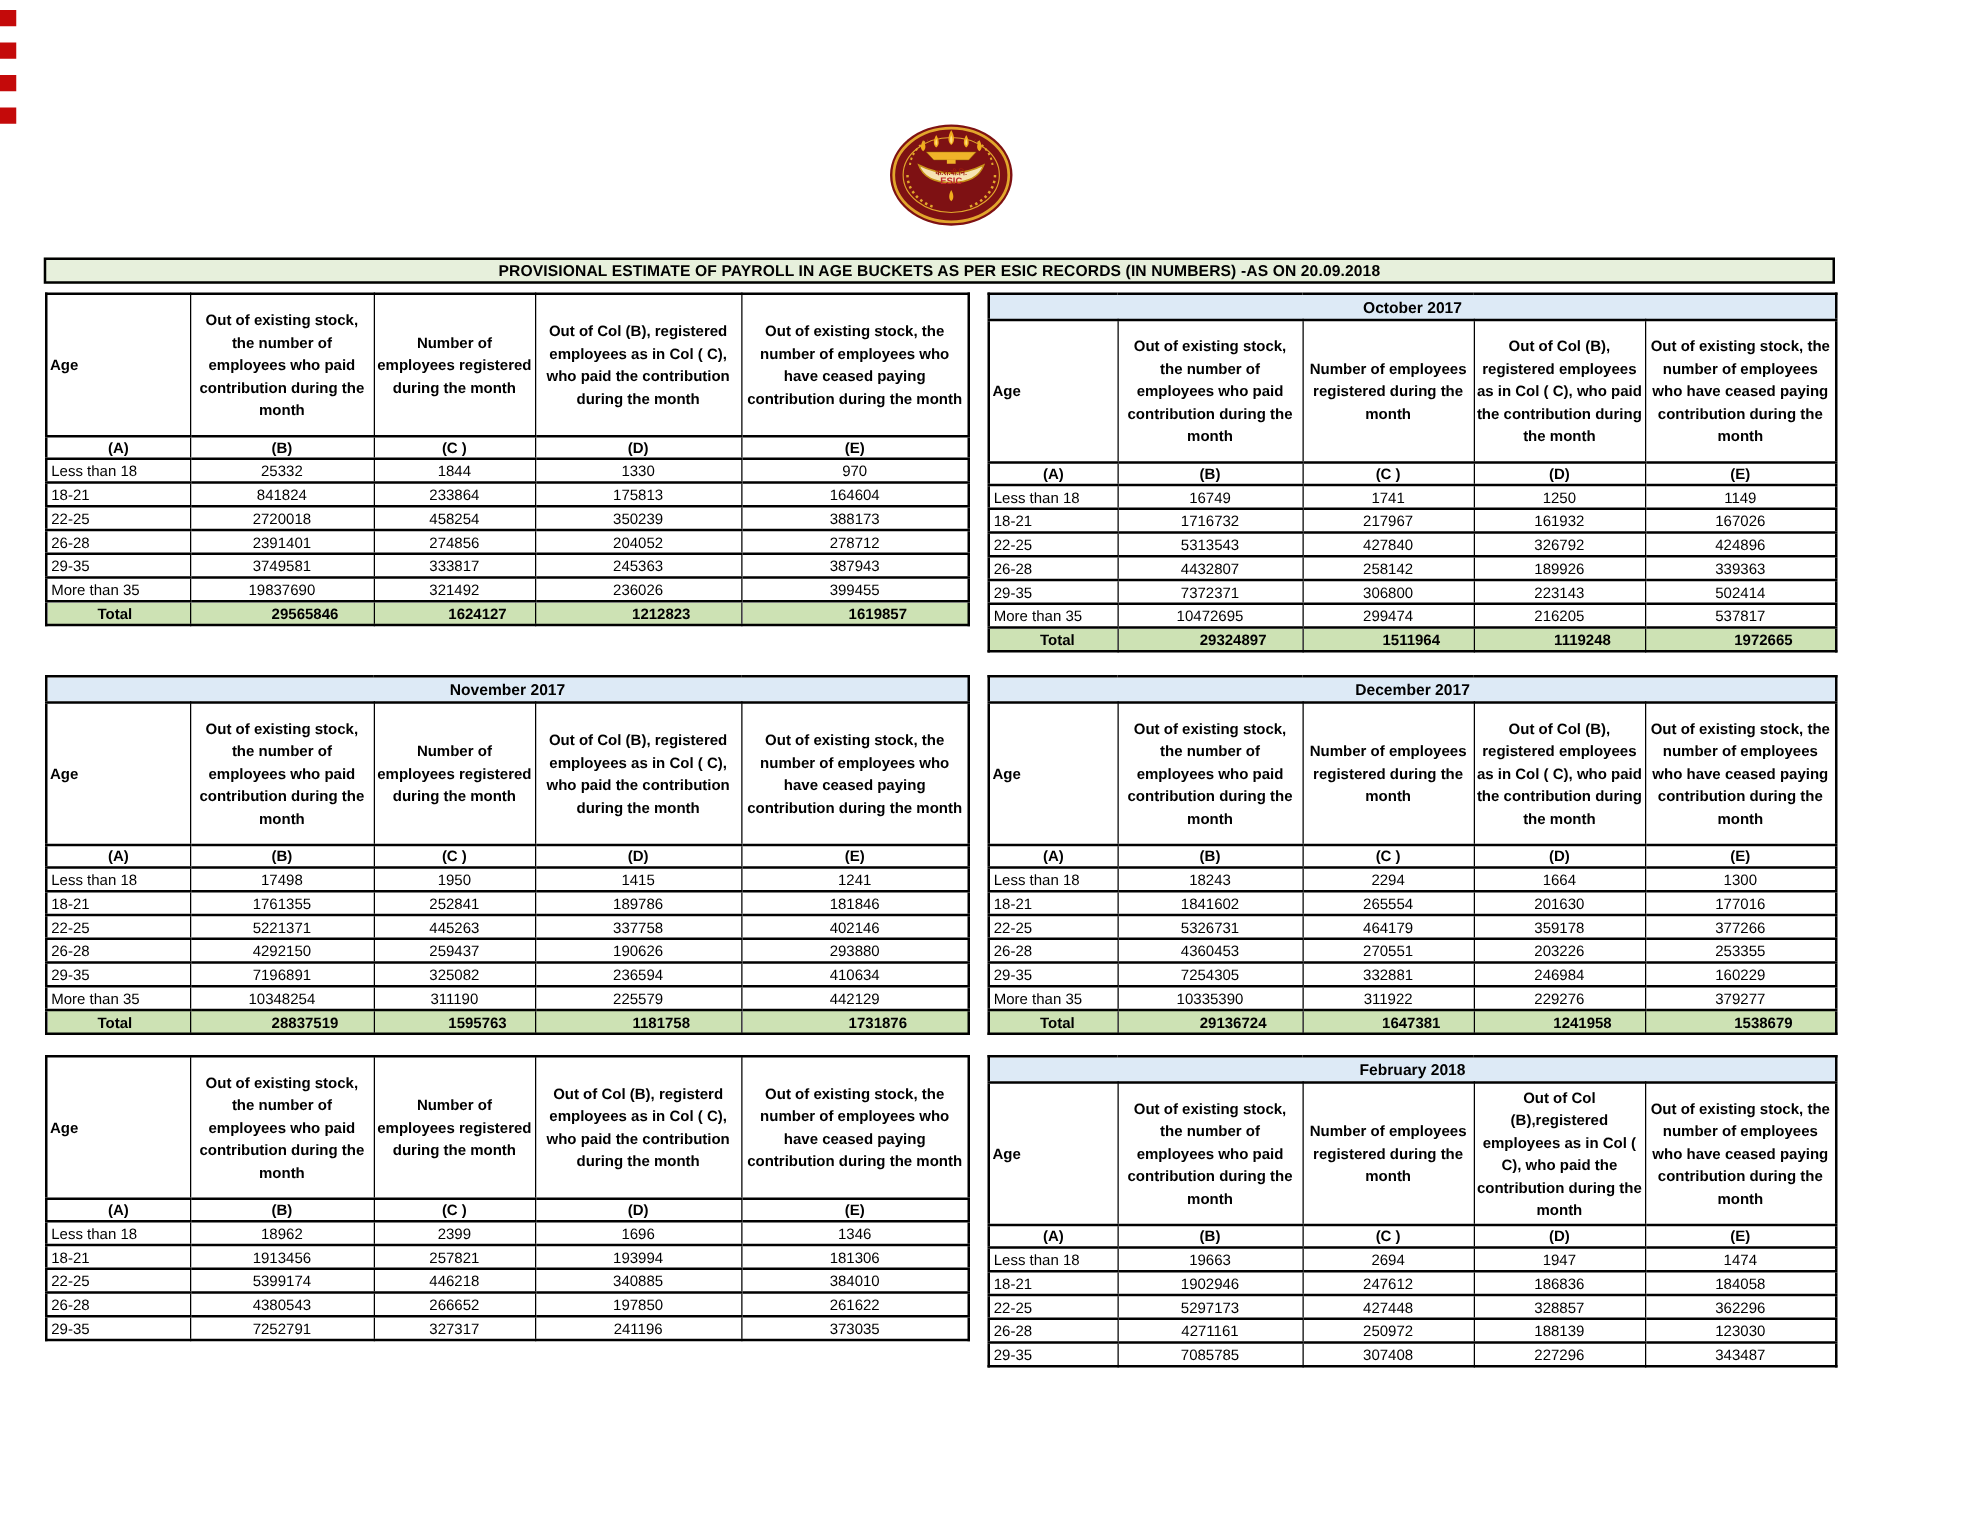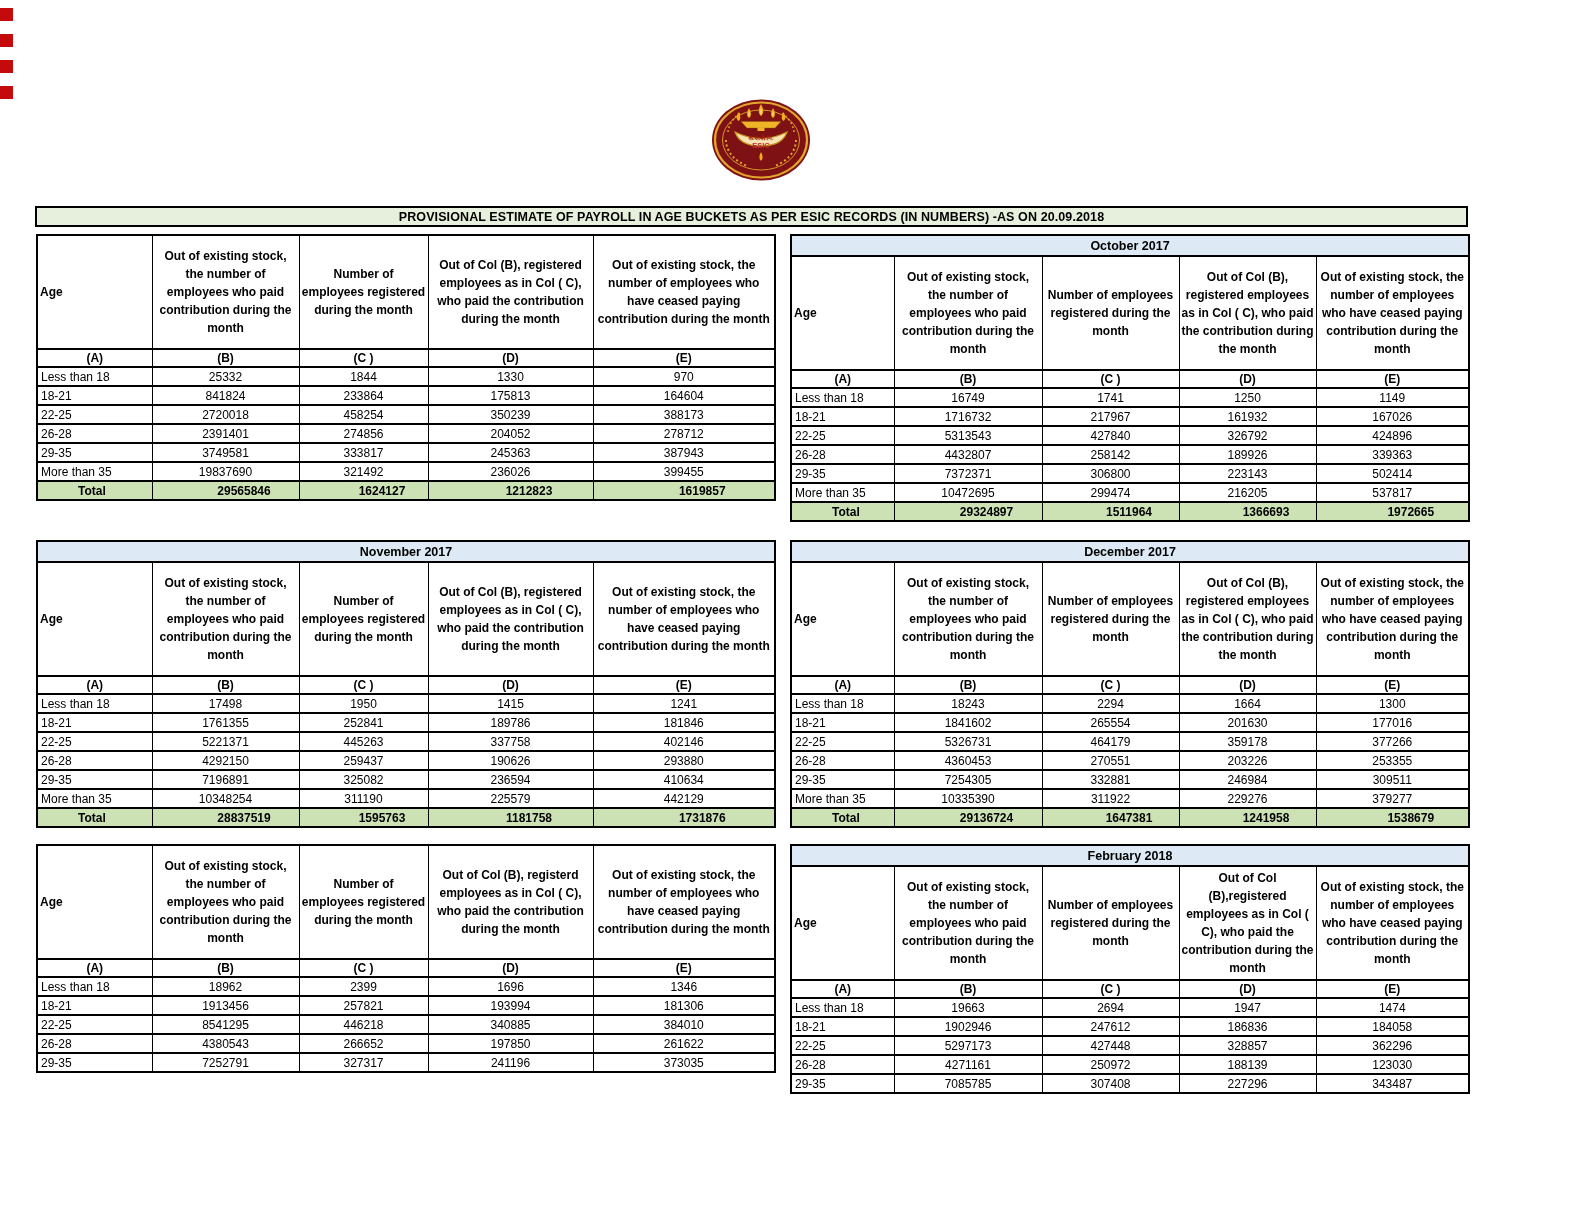--- a/index.html
+++ b/index.html
@@ -241,21 +241,21 @@
             <td class="age">More than 35</td>
             <td class="num">10472695</td>
             <td class="num">299474</td>
             <td class="num">216205</td>
             <td class="num">537817</td>
           </tr>
           <tr class="total">
             <td class="age">Total</td>
             <td class="num">29324897</td>
             <td class="num">1511964</td>
-            <td class="num">1366693</td>
+            <td class="num">1119248</td>
             <td class="num">1972665</td>
           </tr>
         </tbody>
       </table>
       <table class="tbl" style="left: 36px; top: 540px;">
         <colgroup>
           <col style="width: 115px;">
           <col style="width: 147px;">
           <col style="width: 129px;">
           <col style="width: 165px;">
@@ -382,21 +382,21 @@
             <td class="num">4360453</td>
             <td class="num">270551</td>
             <td class="num">203226</td>
             <td class="num">253355</td>
           </tr>
           <tr class="data">
             <td class="age">29-35</td>
             <td class="num">7254305</td>
             <td class="num">332881</td>
             <td class="num">246984</td>
-            <td class="num">309511</td>
+            <td class="num">160229</td>
           </tr>
           <tr class="data">
             <td class="age">More than 35</td>
             <td class="num">10335390</td>
             <td class="num">311922</td>
             <td class="num">229276</td>
             <td class="num">379277</td>
           </tr>
           <tr class="total">
             <td class="age">Total</td>
@@ -439,21 +439,21 @@
           </tr>
           <tr class="data">
             <td class="age">18-21</td>
             <td class="num">1913456</td>
             <td class="num">257821</td>
             <td class="num">193994</td>
             <td class="num">181306</td>
           </tr>
           <tr class="data">
             <td class="age">22-25</td>
-            <td class="num">8541295</td>
+            <td class="num">5399174</td>
             <td class="num">446218</td>
             <td class="num">340885</td>
             <td class="num">384010</td>
           </tr>
           <tr class="data">
             <td class="age">26-28</td>
             <td class="num">4380543</td>
             <td class="num">266652</td>
             <td class="num">197850</td>
             <td class="num">261622</td>

